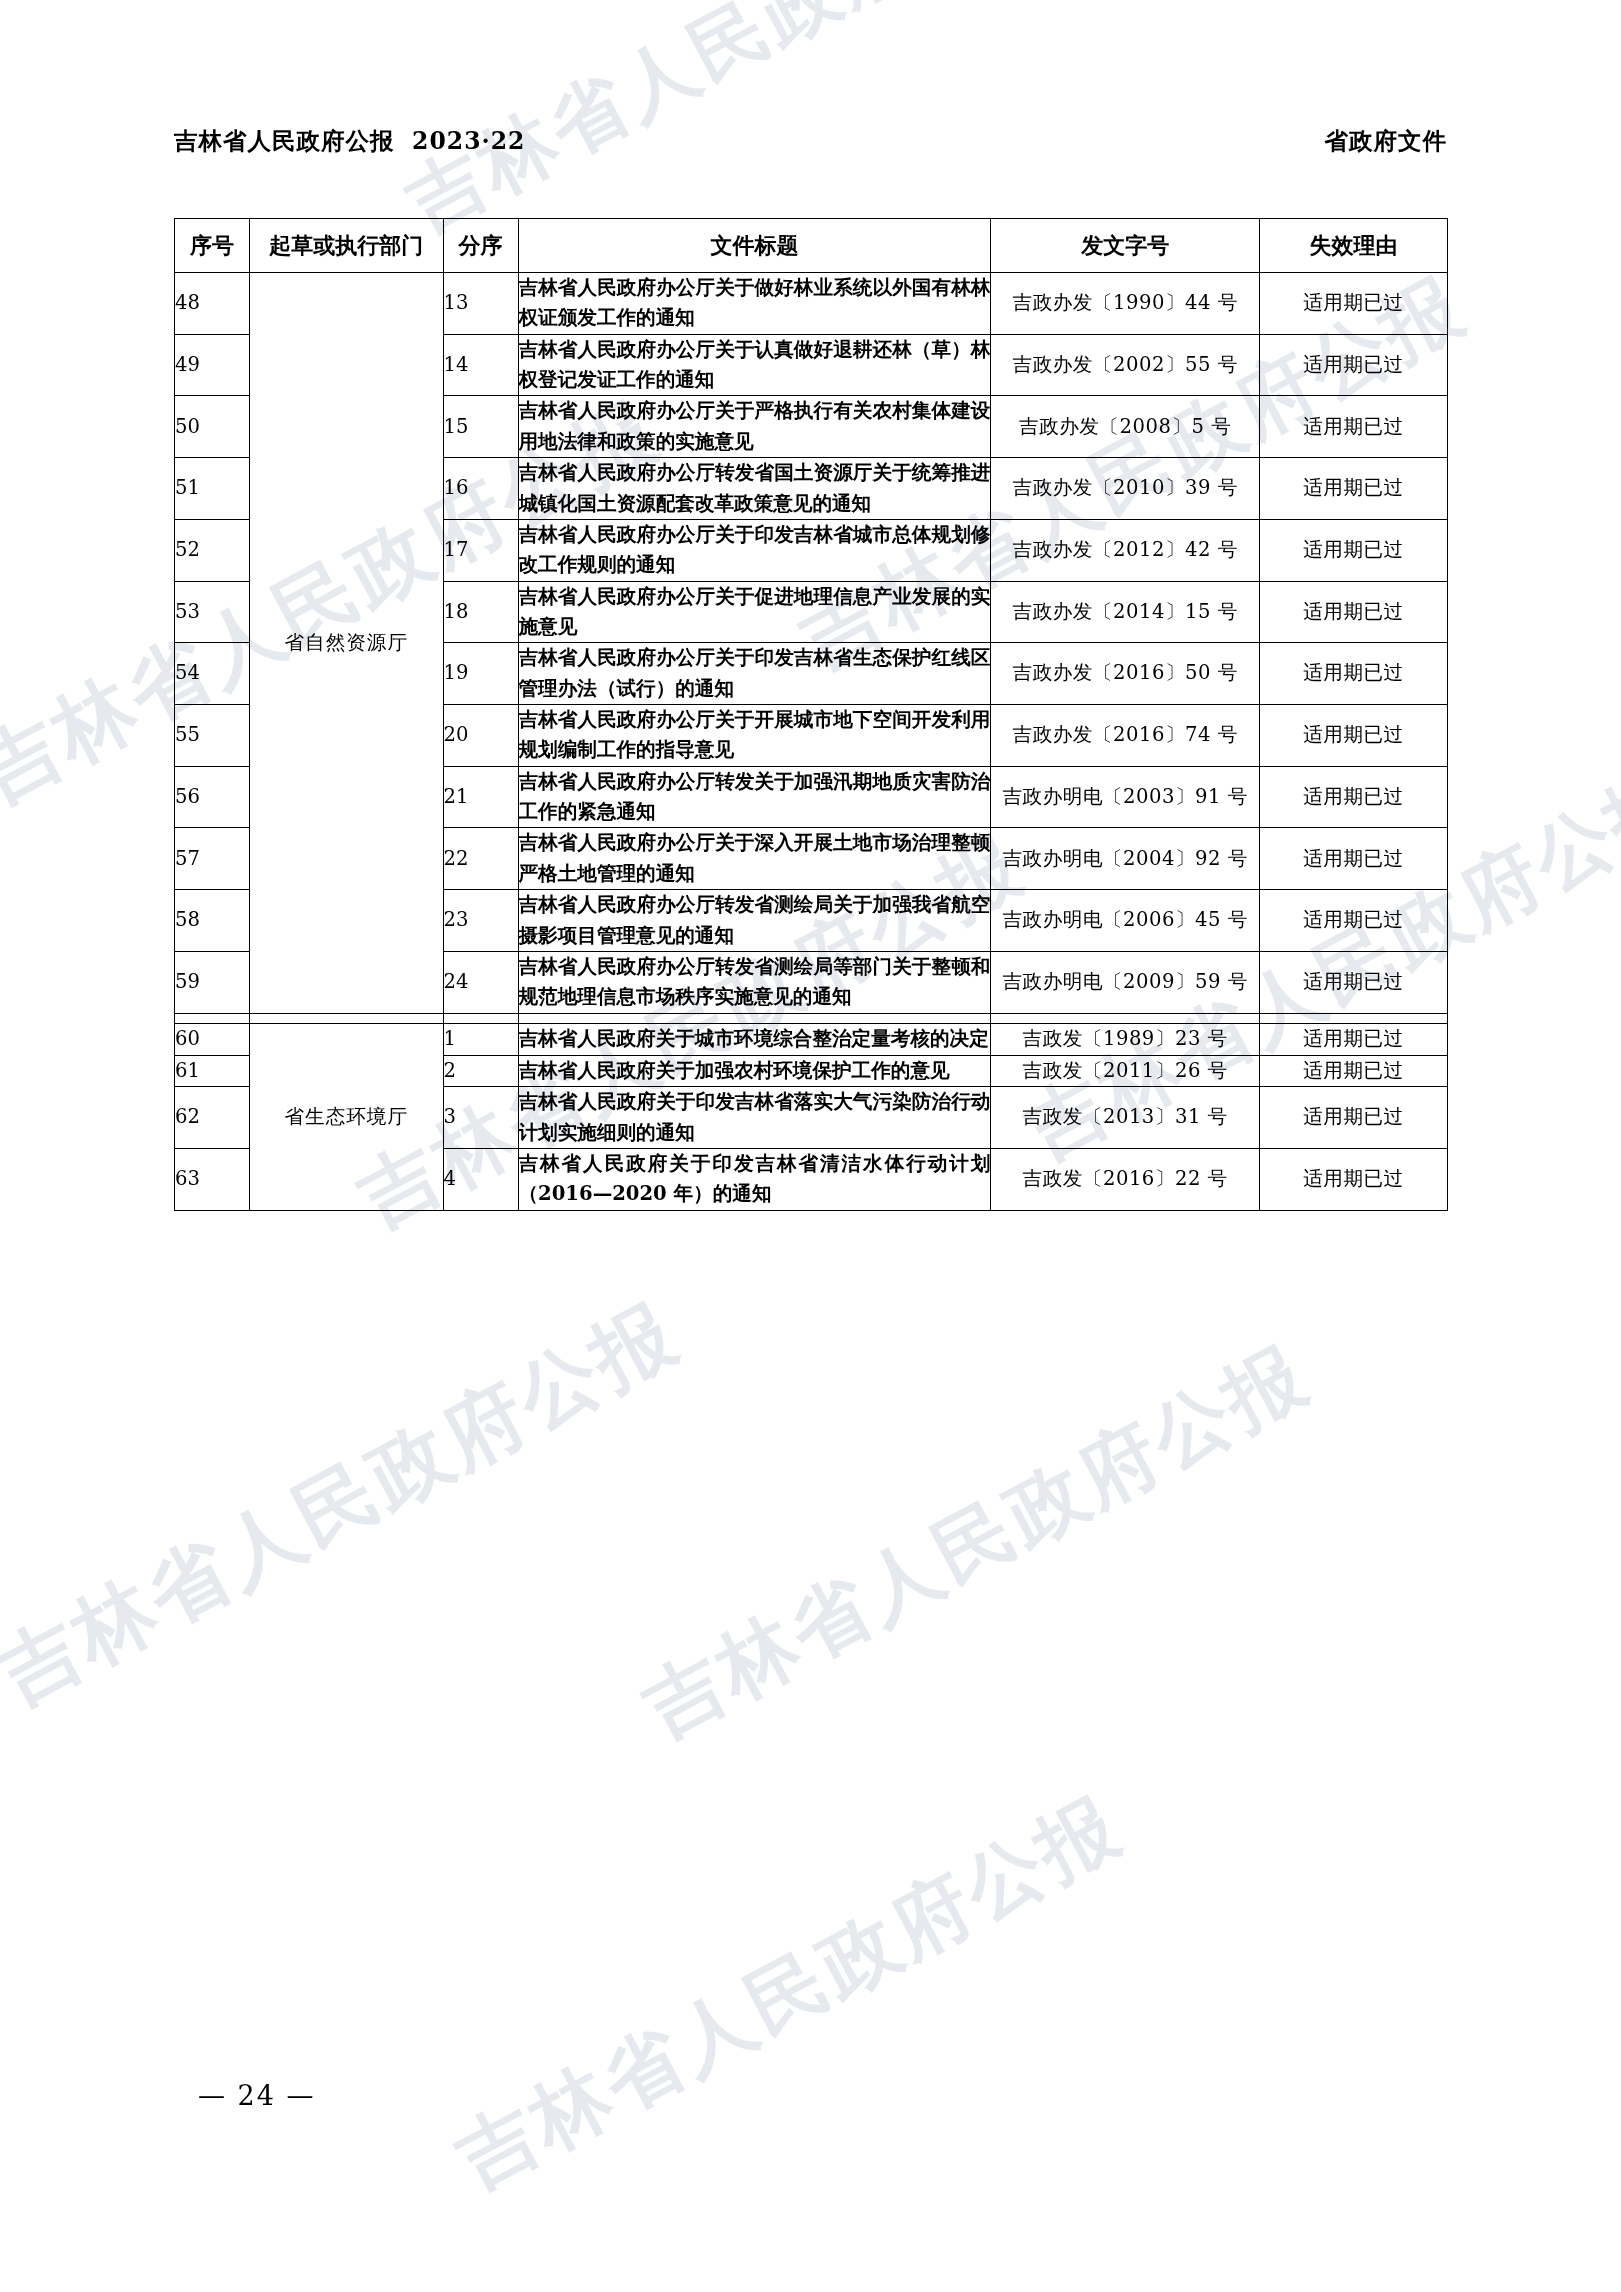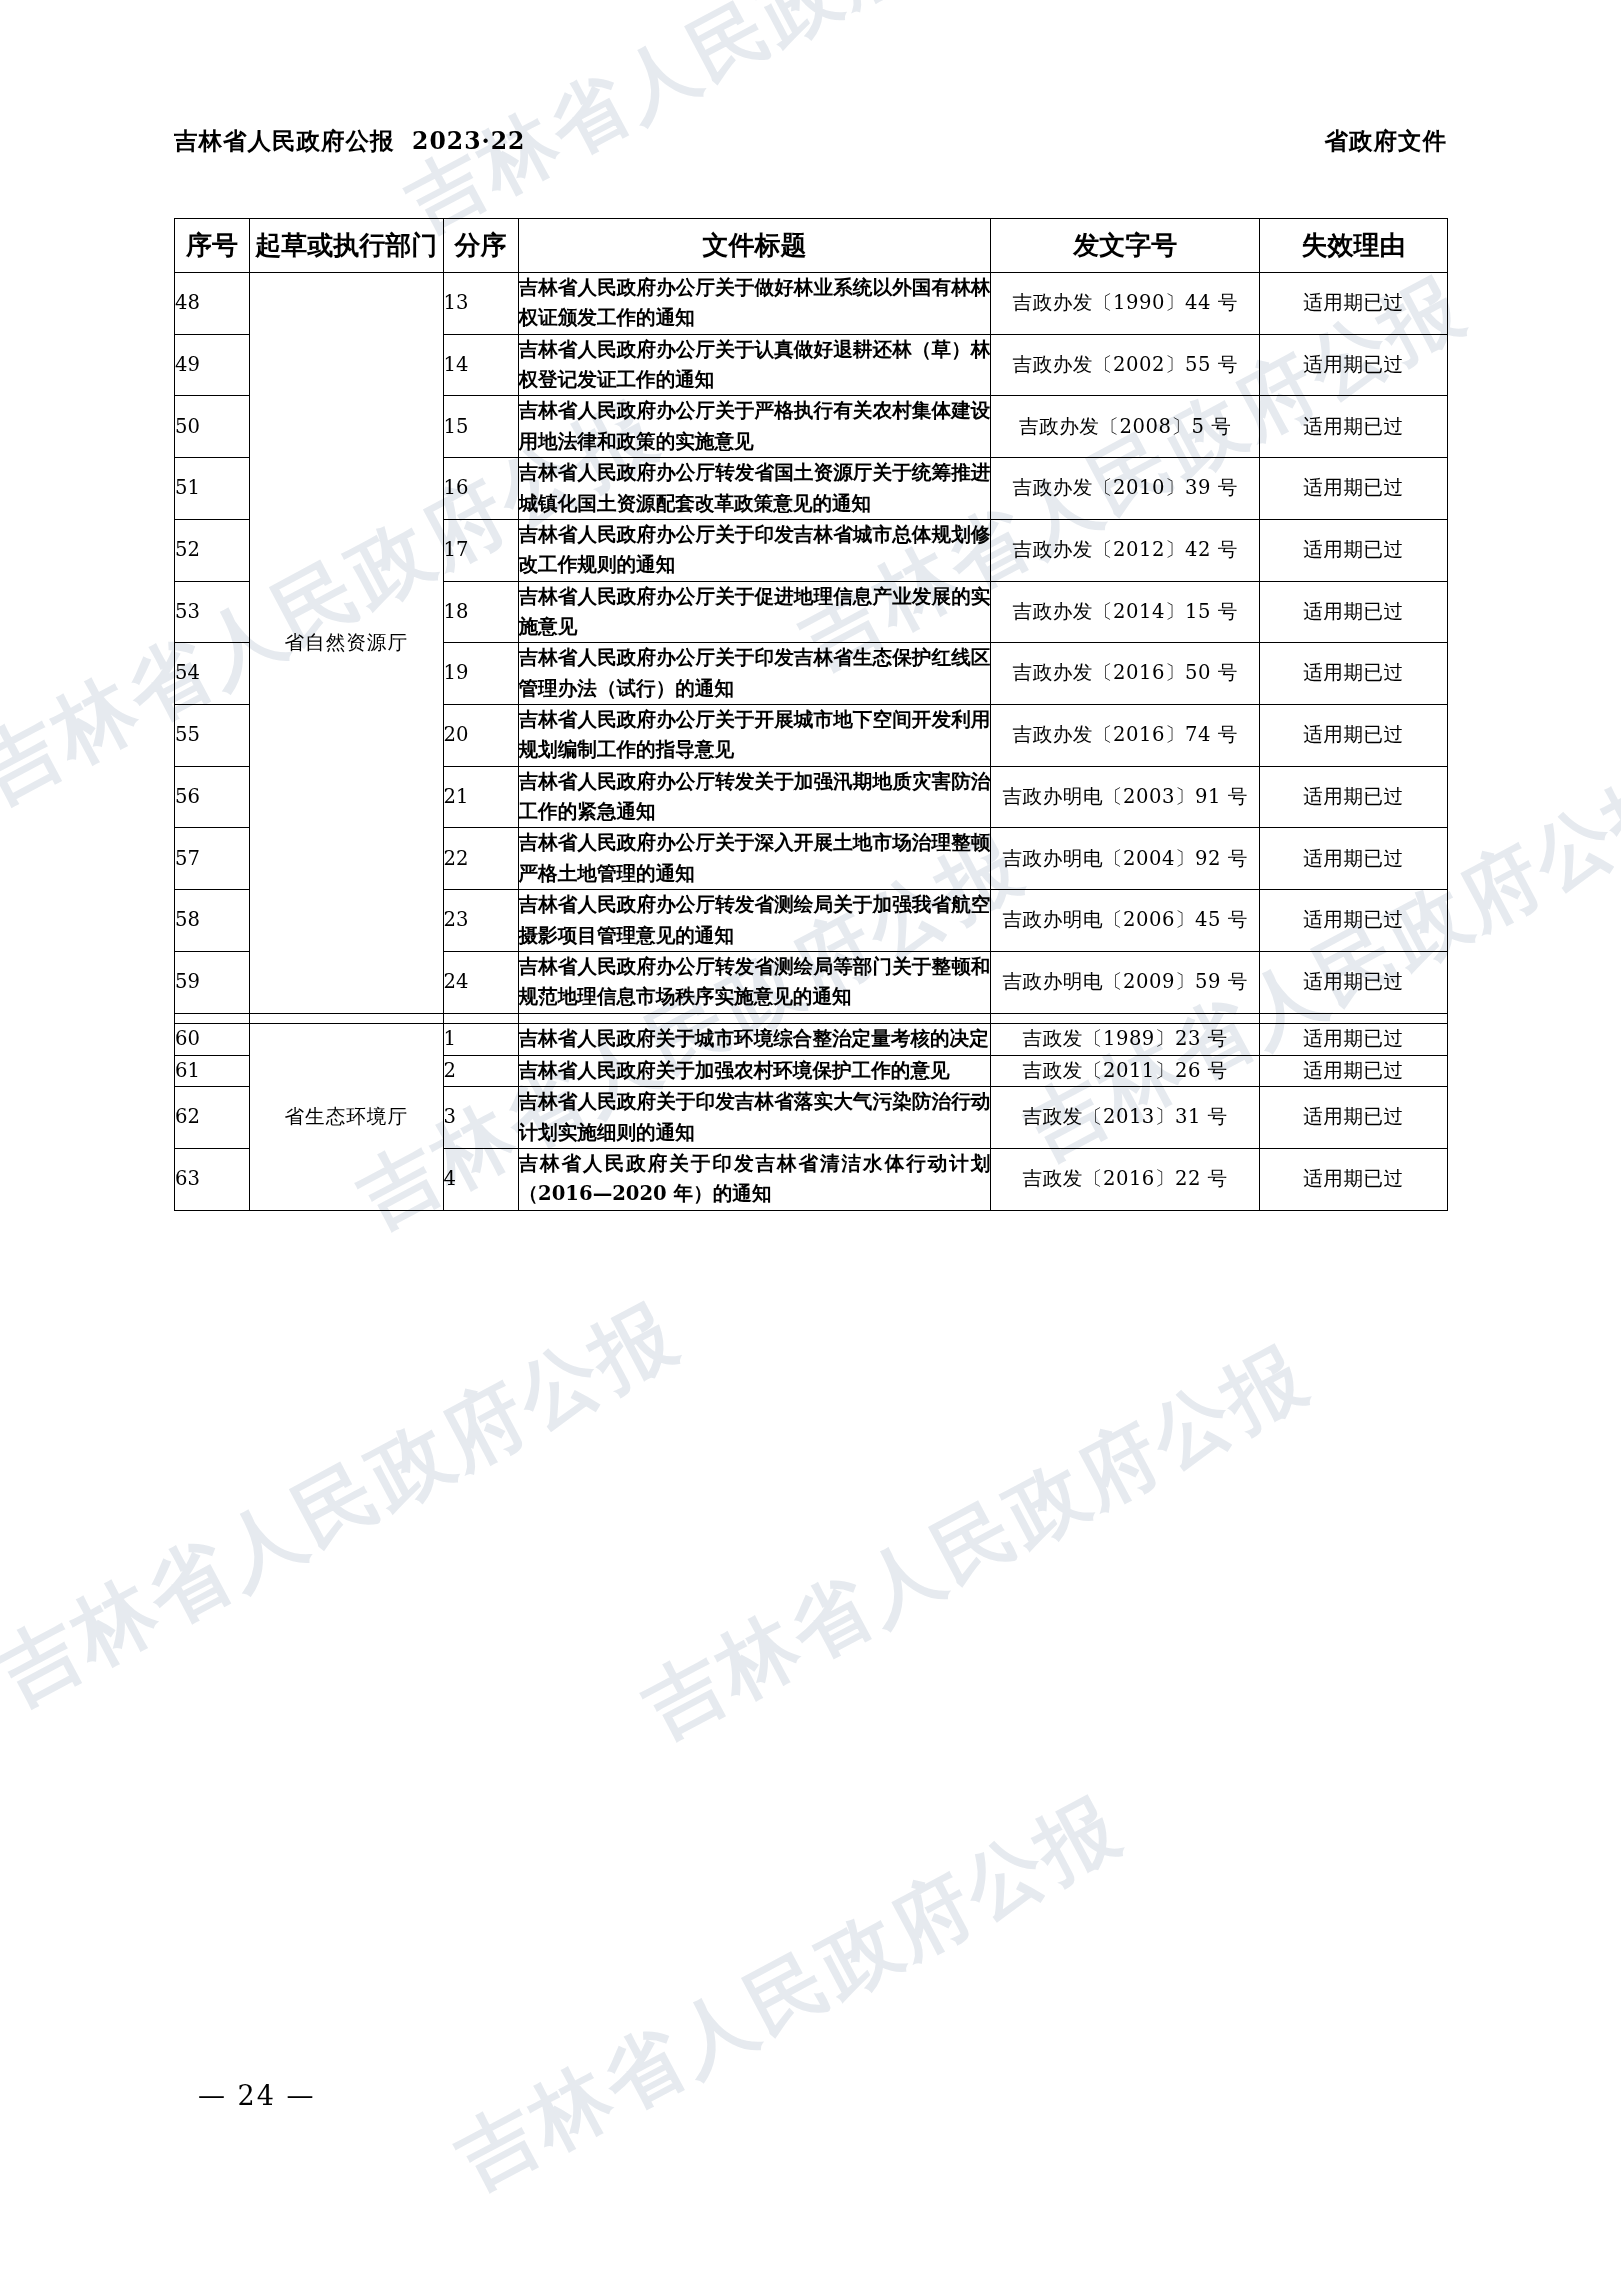--- a/index.html
+++ b/index.html
@@ -80,21 +80,21 @@
     border: 1px solid #000;
     padding: 0;
     vertical-align: middle;
     font-size: 19.6px;
     line-height: 1.55;
   }
   table.doc thead th {
     height: 53px;
     font-weight: bold;
     text-align: center;
-    font-size: 26px;
+    font-size: 22px;
   }
   col.c-seq { width: 69px; }
   col.c-dept { width: 178px; }
   col.c-sub { width: 69px; }
   col.c-title { width: 435px; }
   col.c-num { width: 247px; }
   col.c-reason { width: 173px; }
 
   td.seq, td.sub {
     text-align: left;

